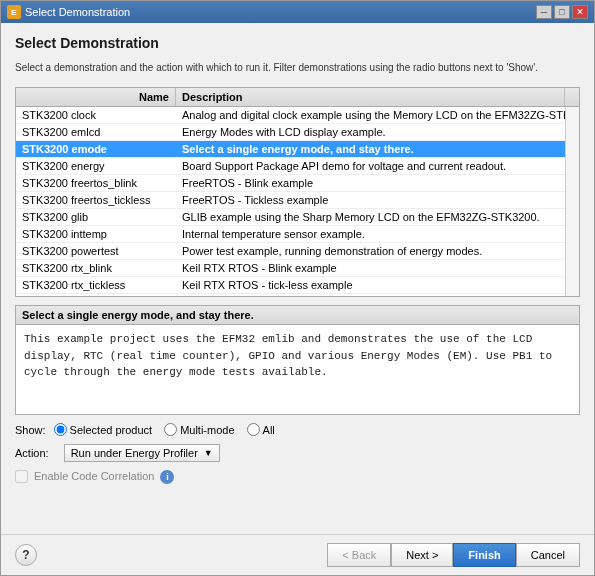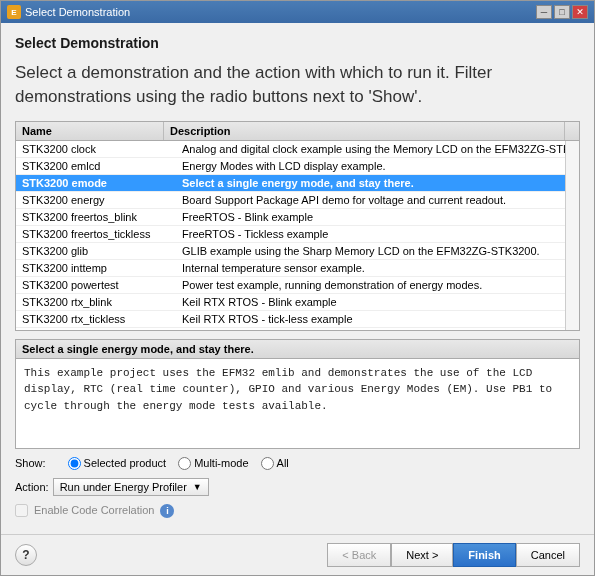--- a/index.html
+++ b/index.html
@@ -78,21 +78,21 @@
       gap: 8px;
       overflow: hidden;
     }
     .page-title {
       font-size: 14px;
       font-weight: bold;
       color: #1a1a1a;
       margin-bottom: 2px;
     }
     .page-desc {
-      font-size: 17px;
+      font-size: 10px;
       color: #333;
       line-height: 1.4;
       margin-bottom: 4px;
     }
     .table-container {
       border: 1px solid #aaa;
       background: white;
       flex: 0 0 auto;
       height: 210px;
       overflow: hidden;
@@ -104,21 +104,21 @@
       background: linear-gradient(to bottom, #e8e8e8, #d8d8d8);
       border-bottom: 1px solid #aaa;
       flex-shrink: 0;
     }
     .th {
       padding: 3px 6px;
       font-weight: bold;
       font-size: 11px;
       border-right: 1px solid #bbb;
     }
-    .th.name-col { width: 148px; }
+    .th.name-col { width: 160px; text-align: right; }
     .th.desc-col { flex: 1; }
     .table-body {
       overflow-y: auto;
       flex: 1;
     }
     .table-row {
       display: flex;
       border-bottom: 1px solid #eee;
       cursor: pointer;
     }
@@ -158,39 +158,39 @@
       padding: 6px 8px;
       font-size: 11px;
       color: #222;
       line-height: 1.5;
       overflow: hidden;
       font-family: 'Courier New', monospace;
     }
     .show-row {
       display: flex;
       align-items: center;
-      gap: 22px;
+      gap: 8px;
       font-size: 11px;
     }
     .show-label { font-weight: normal; }
     .radio-group {
       display: flex;
       align-items: center;
       gap: 12px;
     }
     .radio-item {
       display: flex;
       align-items: center;
       gap: 3px;
       cursor: pointer;
     }
     .action-row {
       display: flex;
       align-items: center;
-      gap: 4px;
+      gap: 15px;
       font-size: 11px;
     }
     .action-label { font-weight: normal; }
     .dropdown-btn {
       display: flex;
       align-items: center;
       background: linear-gradient(to bottom, #ffffff, #e8e8e8);
       border: 1px solid #aaa;
       padding: 2px 6px;
       font-size: 11px;

